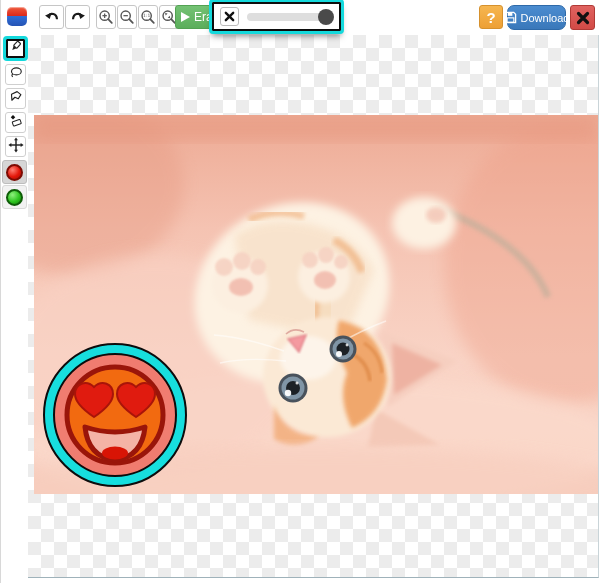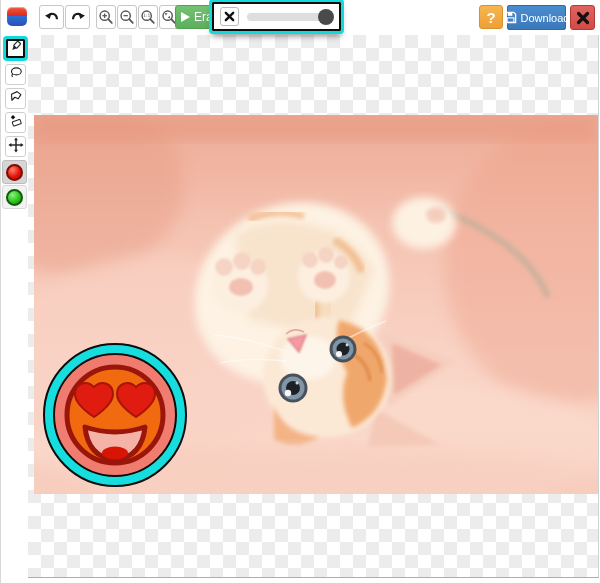--- a/index.html
+++ b/index.html
@@ -49,21 +49,21 @@
   }
   #brush-thumb {
     position:absolute; left:71px; top:-4px; width:16px; height:16px; border-radius:50%;
     background:#4a4a4a; cursor:grab;
   }
   #btn-help {
     left:478px; width:24px; border:1px solid #d6912d; border-radius:3px;
     background:linear-gradient(#f6b650,#eda035); color:#fff; font-size:15px; font-weight:bold;
   }
   #btn-download {
-    left:506px; width:59px; height:25px; border:1px solid #2e69a8; border-radius:2px;
+    left:506px; width:59px; height:25px; border:1px solid #2e69a8; border-radius:7px;
     background:linear-gradient(#4b8cd0,#3a78ba); color:#fff; font-size:11px; gap:4px;
   }
   #btn-close {
     left:569px; width:25px; height:25px; border:1px solid #b03a36; border-radius:3px;
     background:linear-gradient(#e06360,#d24a46);
   }
   
   #sidebar { position:absolute; left:0; top:35px; width:27px; height:548px; background:#fff; z-index:20; }
   .tool-btn {
     position:absolute; left:4px; width:21px; height:21px; background:#fff;

